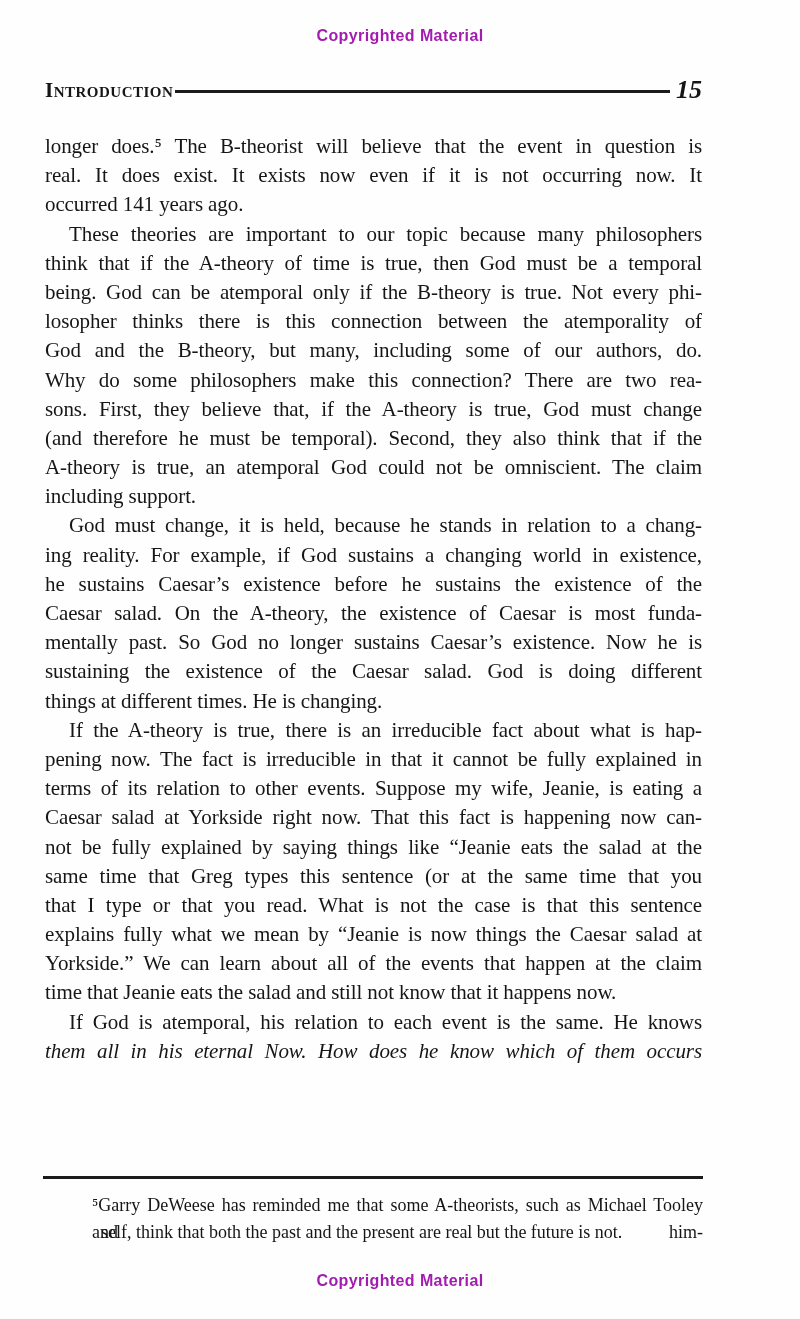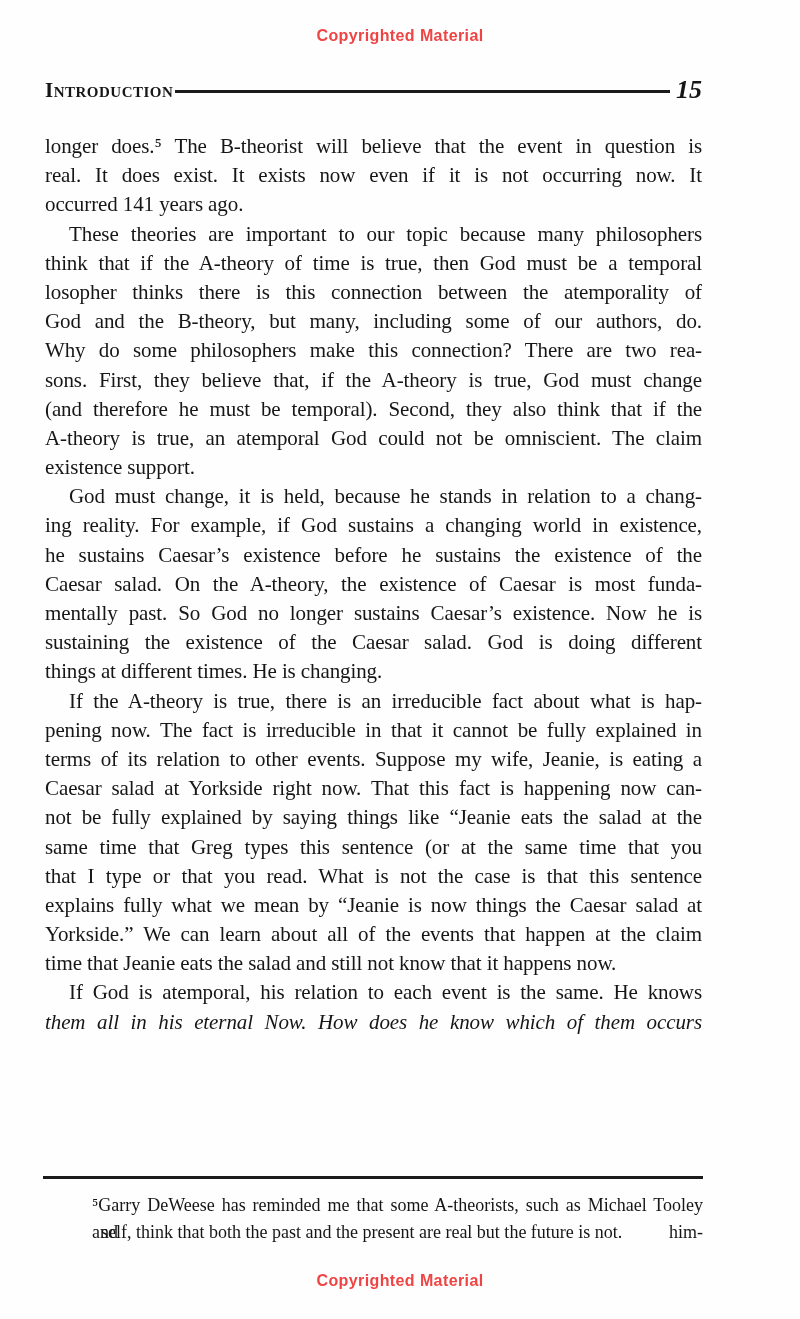--- a/index.html
+++ b/index.html
@@ -15,21 +15,21 @@
   }
   .copyright {
     position: absolute;
     left: 0;
     width: 100%;
     text-align: center;
     font-family: "Liberation Sans", sans-serif;
     font-size: 16px;
     font-weight: bold;
     letter-spacing: 0.4px;
-    color: #ef4444;
+    color: #a21caf;
   }
   .copyright.top { top: 27px; }
   .copyright.bottom { top: 1272px; }
 
   .header {
     position: absolute;
     left: 45px;
     top: 76px;
     width: 657px;
     height: 28px;
@@ -114,27 +114,28 @@
     <span class="rule"></span>
     <span class="pagenum">15</span>
   </div>
 
   <div class="bodytext" id="body-text">
       <div class="line">longer does.⁵ The B-theorist will believe that the event in question is</div>
       <div class="line">real. It does exist. It exists now even if it is not occurring now. It</div>
       <div class="line left">occurred 141 years ago.</div>
       <div class="line indent">These theories are important to our topic because many philosophers</div>
       <div class="line">think that if the A-theory of time is true, then God must be a temporal</div>
+      <div class="line">being. God can be atemporal only if the B-theory is true. Not every phi-</div>
       <div class="line">losopher thinks there is this connection between the atemporality of</div>
       <div class="line">God and the B-theory, but many, including some of our authors, do.</div>
       <div class="line">Why do some philosophers make this connection? There are two rea-</div>
       <div class="line">sons. First, they believe that, if the A-theory is true, God must change</div>
       <div class="line">(and therefore he must be temporal). Second, they also think that if the</div>
       <div class="line">A-theory is true, an atemporal God could not be omniscient. The claim</div>
-      <div class="line left">existence support.</div>
+      <div class="line left">including support.</div>
       <div class="line indent">God must change, it is held, because he stands in relation to a chang-</div>
       <div class="line">ing reality. For example, if God sustains a changing world in existence,</div>
       <div class="line">he sustains Caesar’s existence before he sustains the existence of the</div>
       <div class="line">Caesar salad. On the A-theory, the existence of Caesar is most funda-</div>
       <div class="line">mentally past. So God no longer sustains Caesar’s existence. Now he is</div>
       <div class="line">sustaining the existence of the Caesar salad. God is doing different</div>
       <div class="line left">things at different times. He is changing.</div>
       <div class="line indent">If the A-theory is true, there is an irreducible fact about what is hap-</div>
       <div class="line">pening now. The fact is irreducible in that it cannot be fully explained in</div>
       <div class="line">terms of its relation to other events. Suppose my wife, Jeanie, is eating a</div>

